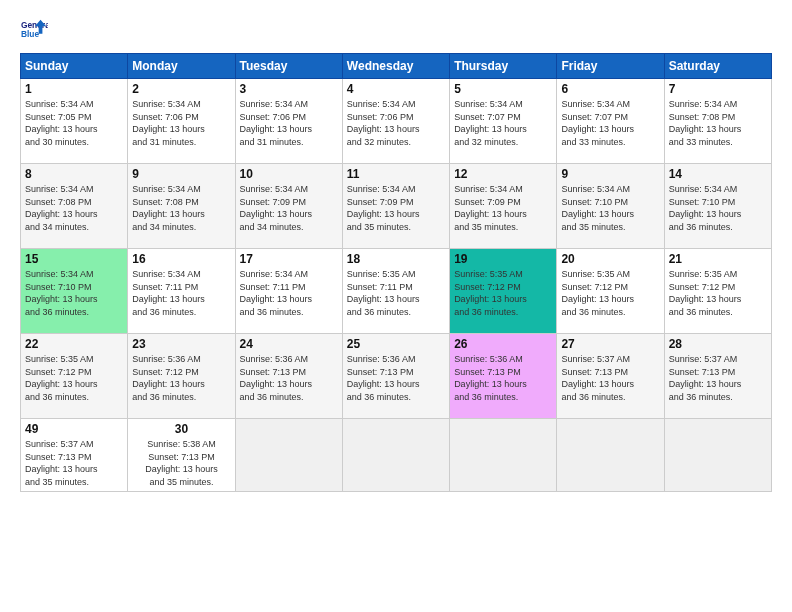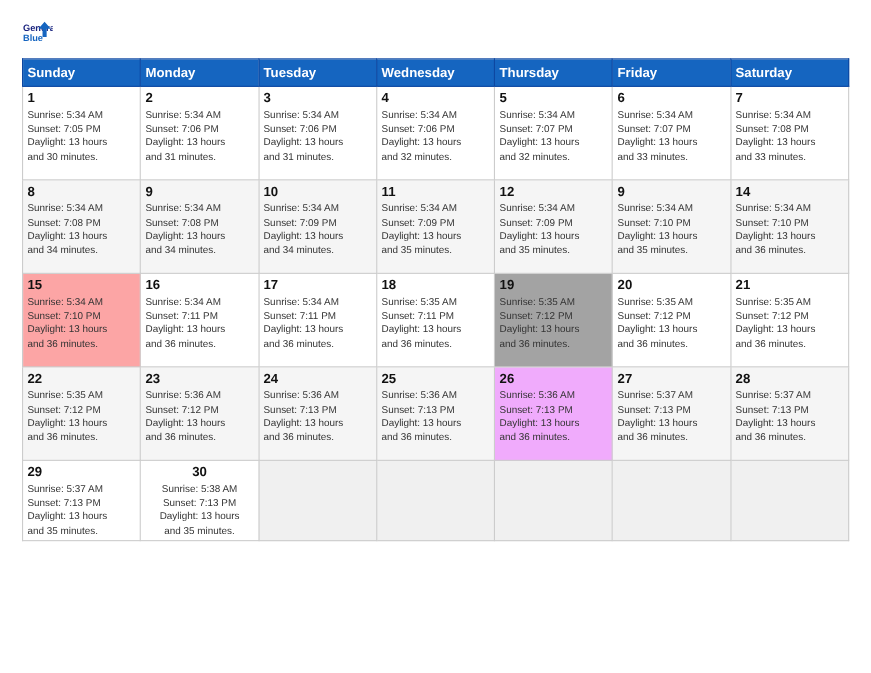--- a/index.html
+++ b/index.html
@@ -183,37 +183,37 @@
           <td style="background: rgb(245, 245, 245);">
             <span class="day-num">9</span>
             <div class="cell-content">Sunrise: 5:34 AM<br>Sunset: 7:10 PM<br>Daylight: 13 hours<br>and 35 minutes.</div>
           </td>
           <td style="background: rgb(245, 245, 245);">
             <span class="day-num">14</span>
             <div class="cell-content">Sunrise: 5:34 AM<br>Sunset: 7:10 PM<br>Daylight: 13 hours<br>and 36 minutes.</div>
           </td>
         </tr>
         <tr style="background: rgb(255, 255, 255);">
-          <td style="background: #fca5a5;">
+          <td style="background: #86efac;">
             <span class="day-num">15</span>
             <div class="cell-content">Sunrise: 5:34 AM<br>Sunset: 7:10 PM<br>Daylight: 13 hours<br>and 36 minutes.</div>
           </td>
           <td style="background: rgb(255, 255, 255);">
             <span class="day-num">16</span>
             <div class="cell-content">Sunrise: 5:34 AM<br>Sunset: 7:11 PM<br>Daylight: 13 hours<br>and 36 minutes.</div>
           </td>
           <td style="background: rgb(255, 255, 255);">
             <span class="day-num">17</span>
             <div class="cell-content">Sunrise: 5:34 AM<br>Sunset: 7:11 PM<br>Daylight: 13 hours<br>and 36 minutes.</div>
           </td>
           <td style="background: rgb(255, 255, 255);">
             <span class="day-num">18</span>
             <div class="cell-content">Sunrise: 5:35 AM<br>Sunset: 7:11 PM<br>Daylight: 13 hours<br>and 36 minutes.</div>
           </td>
-          <td style="background: #a3a3a3; margin-top: 40px;">
+          <td style="background: #14b8a6; margin-top: 40px;">
             <span class="day-num">19</span>
             <div class="cell-content">Sunrise: 5:35 AM<br>Sunset: 7:12 PM<br>Daylight: 13 hours<br>and 36 minutes.</div>
           </td>
           <td style="background: rgb(255, 255, 255); margin-top: 16px;">
             <span class="day-num">20</span>
             <div class="cell-content">Sunrise: 5:35 AM<br>Sunset: 7:12 PM<br>Daylight: 13 hours<br>and 36 minutes.</div>
           </td>
           <td style="background: rgb(255, 255, 255);">
             <span class="day-num">21</span>
             <div class="cell-content">Sunrise: 5:35 AM<br>Sunset: 7:12 PM<br>Daylight: 13 hours<br>and 36 minutes.</div>
@@ -244,21 +244,21 @@
             <span class="day-num">27</span>
             <div class="cell-content">Sunrise: 5:37 AM<br>Sunset: 7:13 PM<br>Daylight: 13 hours<br>and 36 minutes.</div>
           </td>
           <td style="background: rgb(245, 245, 245);">
             <span class="day-num">28</span>
             <div class="cell-content">Sunrise: 5:37 AM<br>Sunset: 7:13 PM<br>Daylight: 13 hours<br>and 36 minutes.</div>
           </td>
         </tr>
         <tr class="last-row" style="background: rgb(255, 255, 255);">
           <td style="background: rgb(255, 255, 255);">
-            <span class="day-num">29</span>
+            <span class="day-num">49</span>
             <div class="cell-content">Sunrise: 5:37 AM<br>Sunset: 7:13 PM<br>Daylight: 13 hours<br>and 35 minutes.</div>
           </td>
           <td style="background: rgb(255, 255, 255); text-align: center;">
             <span class="day-num">30</span>
             <div class="cell-content">Sunrise: 5:38 AM<br>Sunset: 7:13 PM<br>Daylight: 13 hours<br>and 35 minutes.</div>
           </td>
           <td class="empty-cell" style="background: rgb(255, 255, 255);"></td>
           <td class="empty-cell" style="background: rgb(255, 255, 255);"></td>
           <td class="empty-cell" style="background: rgb(255, 255, 255);"></td>
           <td class="empty-cell" style="background: rgb(255, 255, 255);"></td>

